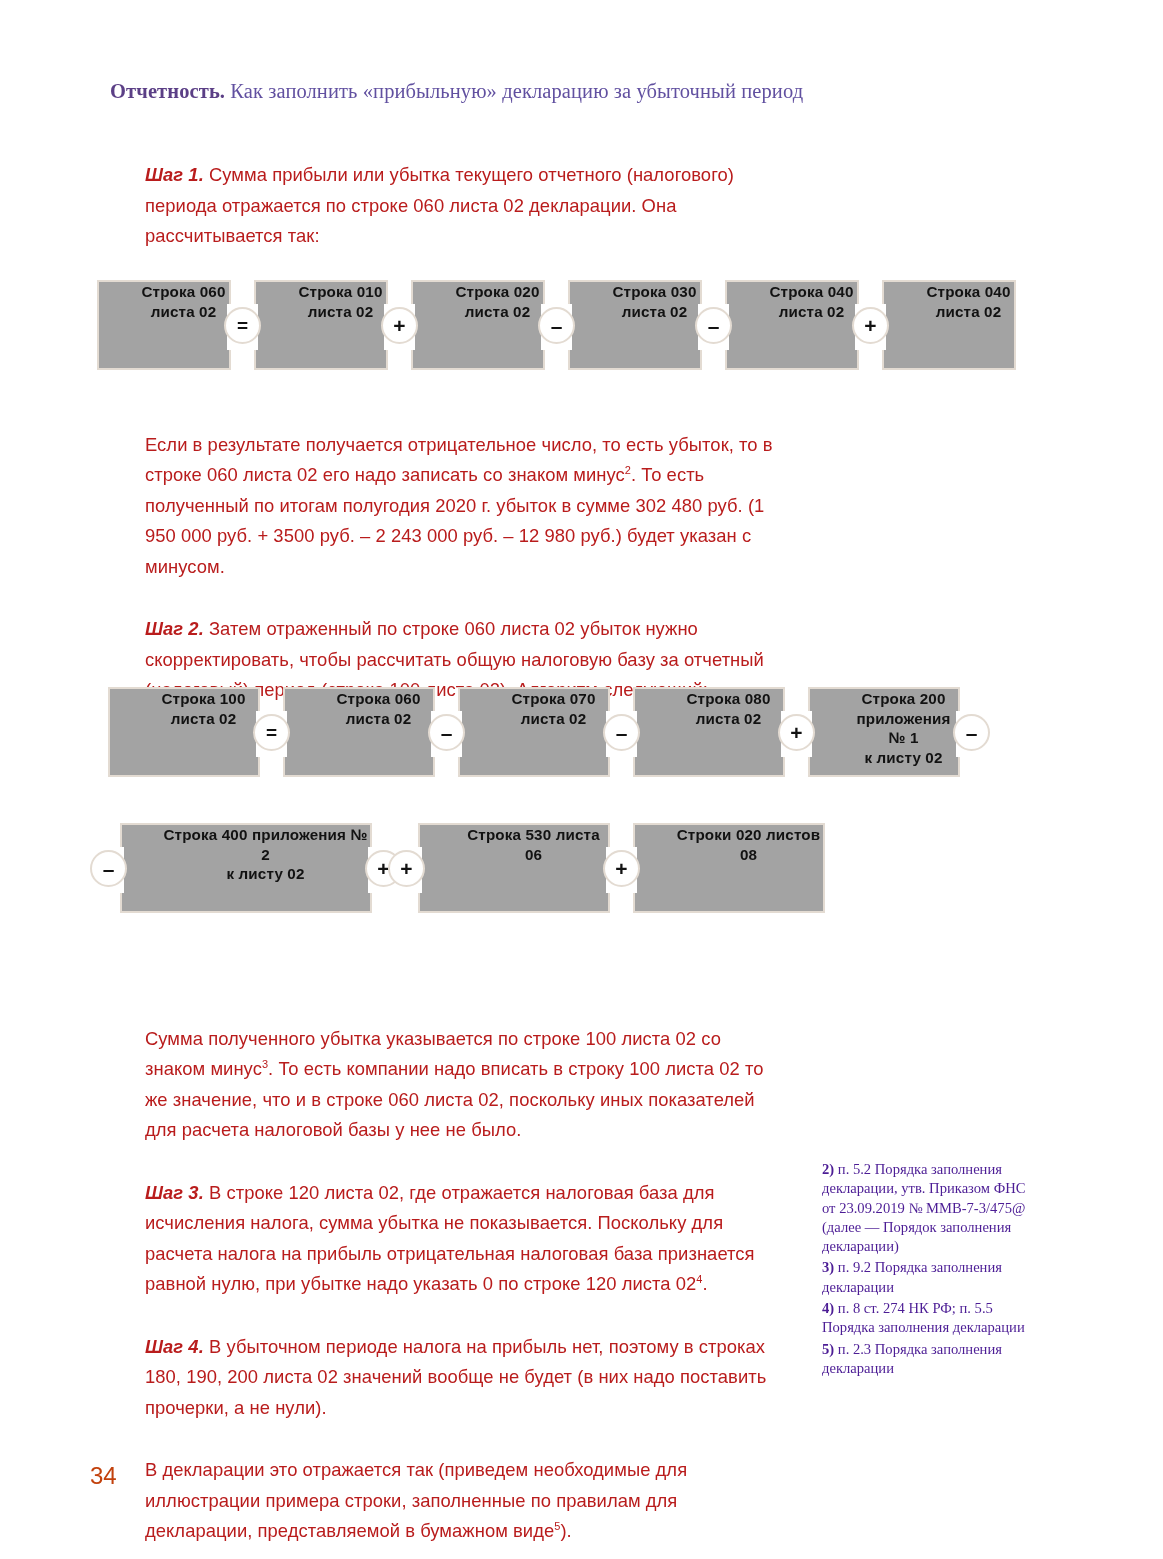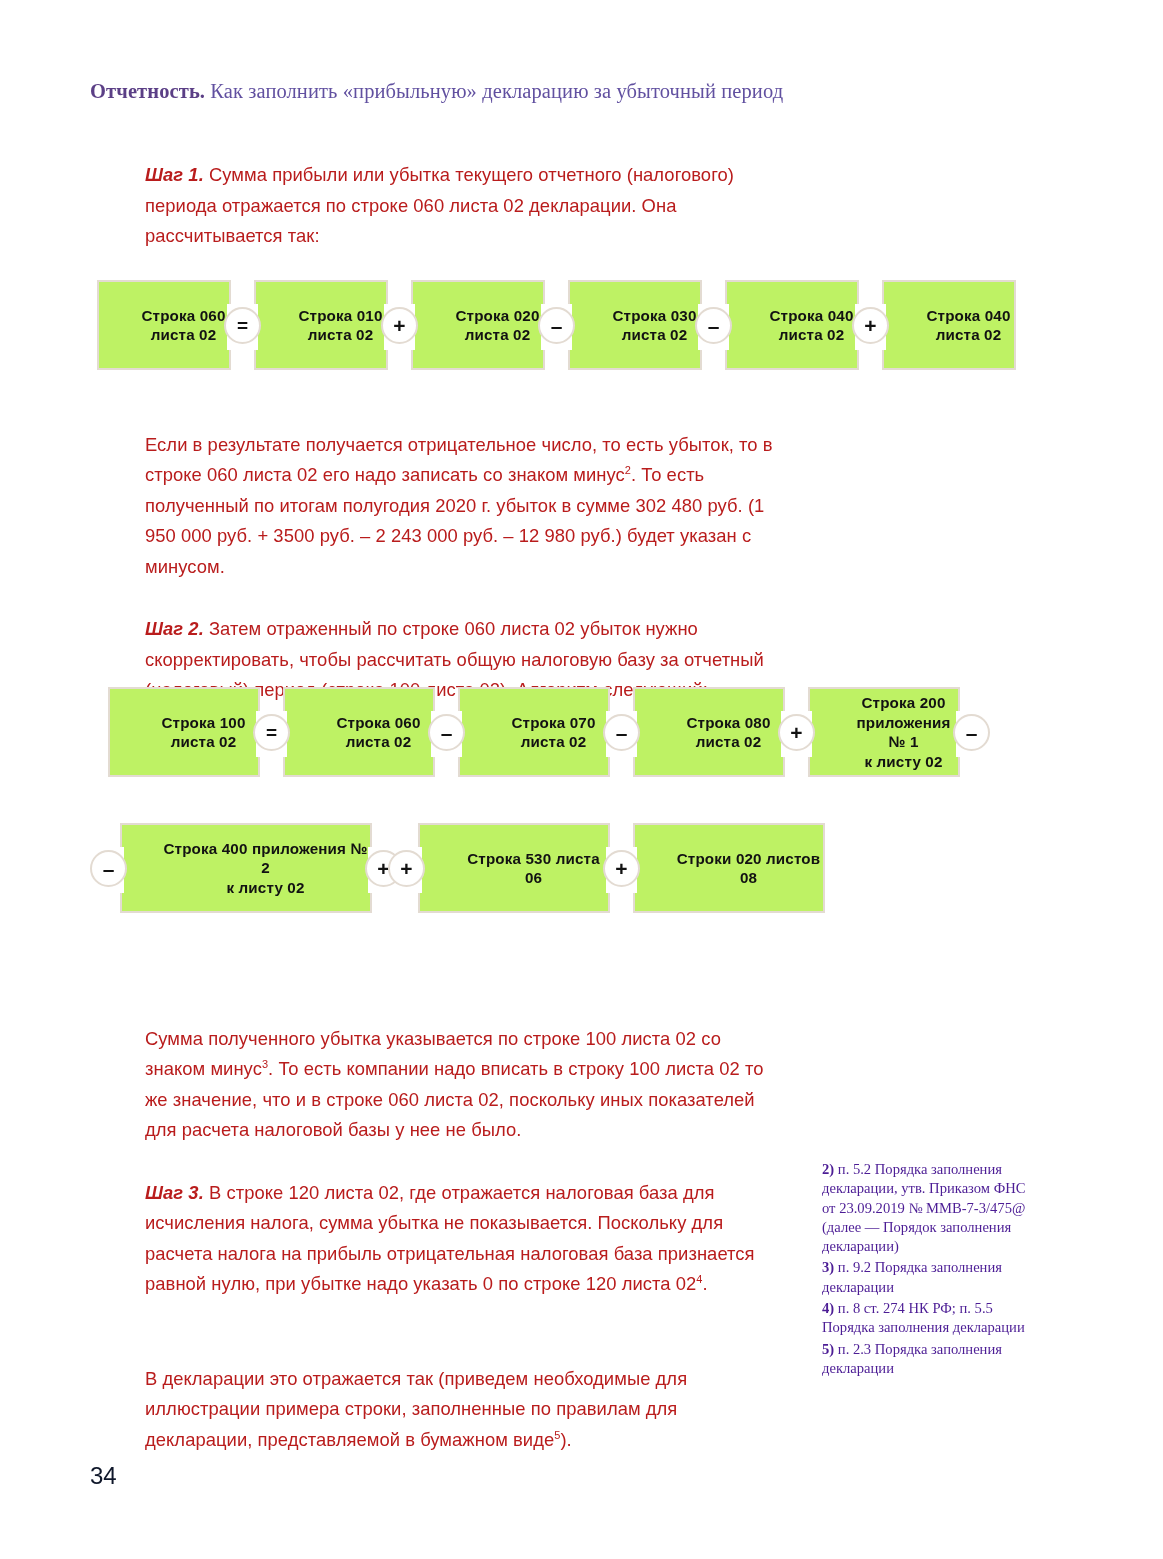--- a/index.html
+++ b/index.html
@@ -23,20 +23,21 @@
     width: 990px;
     font-family: "Liberation Serif", serif;
     font-size: 20.5px;
     color: #6150a0;
     letter-spacing: 0.1px;
     white-space: nowrap;
   }
   .running-head .rh-strong {
     font-weight: bold;
     color: #5b3f86;
+    margin-left: 20px;
   }
 
   
   .content {
     position: absolute;
     left: 145px;
     top: 160px;
     width: 640px;
   }
   p.para {
@@ -64,23 +65,22 @@
   .formula-row {
     position: absolute;
     display: flex;
     align-items: center;
     height: 92px;
   }
   .fbox {
     box-sizing: border-box;
     height: 90px;
     border: 2.5px solid #e3dbd2;
-    background: #bef264;
+    background: #a3a3a3;
     display: flex;
-    align-items: center;
     justify-content: center;
     text-align: center;
     font-family: "Liberation Sans", sans-serif;
     font-weight: bold;
     font-size: 15.2px;
     line-height: 19.5px;
     color: #121212;
     letter-spacing: 0.15px;
     position: relative;
     padding-left: 39px;
@@ -141,21 +141,21 @@
   .sidenotes p { margin: 0 0 2px 0; }
   .sidenotes .nref { font-weight: bold; }
 
   
   .folio {
     position: absolute;
     left: 90px;
     top: 1462px;
     font-family: "Liberation Sans", sans-serif;
     font-size: 24px;
-    color: #0f172a;
+    color: #c2410c;
   }
 </style>
 </head>
 <body>
 
 <div class="running-head">
   <span class="rh-strong">Отчетность.</span>
   <span>Как заполнить «прибыльную» декларацию за убыточный период</span>
 </div>
 
@@ -174,20 +174,21 @@
   <div class="gap-a" style="height:318px"></div>
 
   <p class="para"><span>Сумма полученного убытка указывается по строке 100 листа 02 со знаком минус</span><sup>3</sup><span>. То есть компании надо вписать в строку 100 листа 02 то же значение, что и в строке 060 листа 02, поскольку иных показателей для расчета налоговой базы у нее не было.</span></p>
 
   <div class="gap-c" style="height:32px"></div>
 
   <p class="para"><span class="step-label">Шаг 3.</span><span> В строке 120 листа 02, где отражается налоговая база для исчисления налога, сумма убытка не показывается. Поскольку для расчета налога на прибыль отрицательная налоговая база признается равной нулю, при убытке надо указать 0 по строке 120 листа 02</span><sup>4</sup><span>.</span></p>
 
   <div class="gap-c" style="height:32px"></div>
 
+  <p class="para"><span class="step-label">Шаг 4.</span><span> В убыточном периоде налога на прибыль нет, поэтому в строках 180, 190, 200 листа 02 значений вообще не будет (в них надо поставить прочерки, а не нули).</span></p>
 
   <div class="gap-c" style="height:32px"></div>
 
   <p class="para"><span>В декларации это отражается так (приведем необходимые для иллюстрации примера строки, заполненные по правилам для декларации, представляемой в бумажном виде</span><sup>5</sup><span>).</span></p>
 
 </div>
 
 <div class="formula-row" id="diagram1" style="left:97px; top:279px;">
     <div class="fbox no-left-cut" style="width: 134px;">
       <div>

